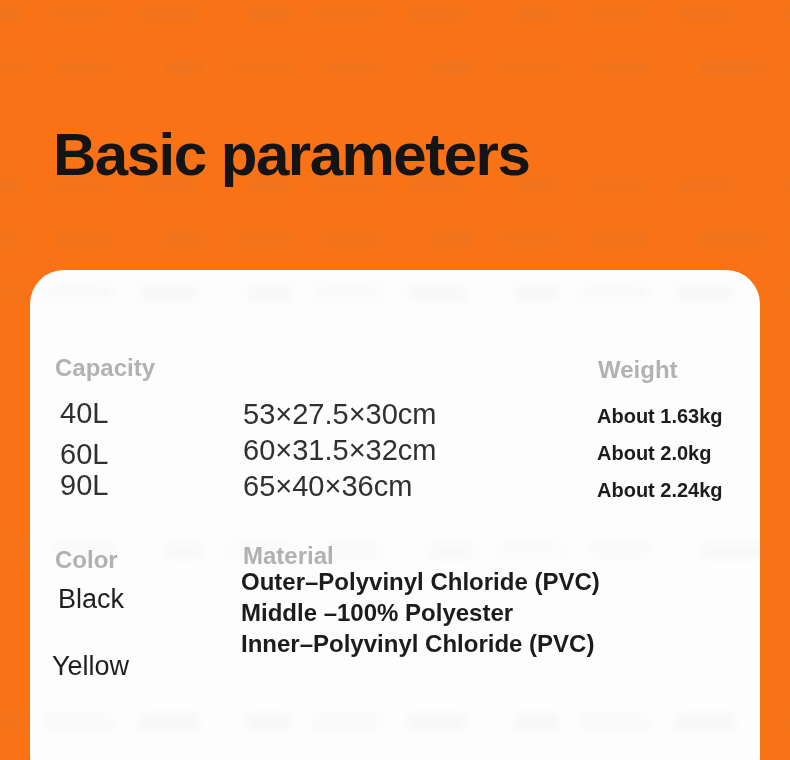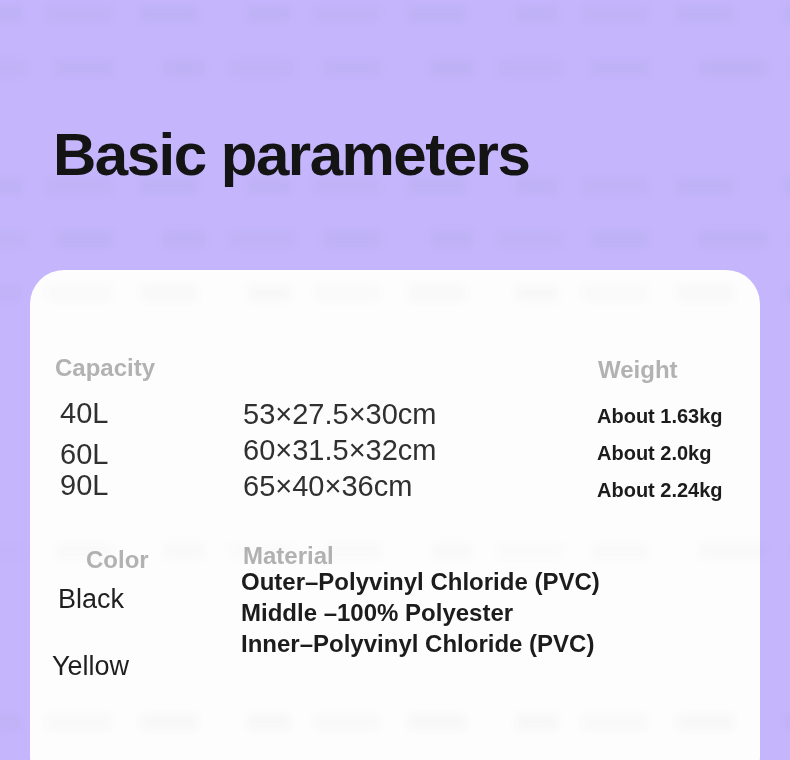--- a/index.html
+++ b/index.html
@@ -4,21 +4,21 @@
 <style>
   html, body { margin: 0; padding: 0; }
   body {
     font-family: "Liberation Sans", "DejaVu Sans", sans-serif;
     background: #e9e9e9;
   }
   .stage {
     position: relative;
     width: 790px;
     height: 760px;
-    background: #c4b5fd;
+    background: #f97316;
     overflow: hidden;
   }
 
   
   .wm-layer { position: absolute; inset: 0; z-index: 5; pointer-events: none; }
   .wm {
     position: absolute;
     left: -20px;
     right: -20px;
     height: 16px;
@@ -98,21 +98,21 @@
   #cap-2 { left: 30px;  top: 199px; }
 
   #size-0 { left: 213px; top: 128px; }
   #size-1 { left: 213px; top: 164px; }
   #size-2 { left: 213px; top: 200px; }
 
   #wt-0 { left: 567px; top: 135px; }
   #wt-1 { left: 567px; top: 172px; }
   #wt-2 { left: 567px; top: 209px; }
 
-  #h-color    { left: 25px;  top: 276px; margin-left: 31px; }
+  #h-color    { left: 25px;  top: 276px; }
   #opt-0      { left: 28px;  top: 314px; }
   #opt-1      { left: 22px;  top: 360px; margin-top: 21px; }
 
   #h-material { left: 213px; top: 272px; }
   #mat-lines  { left: 211px; top: 296px; }
 </style>
 </head>
 <body>
 
 <div class="stage">

